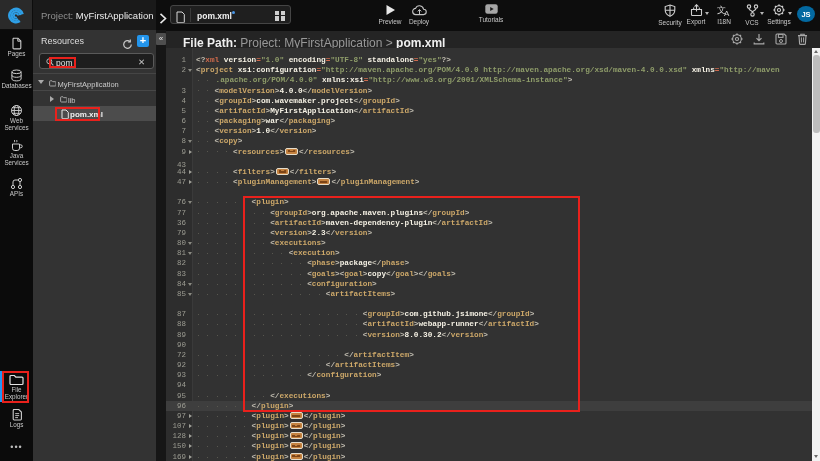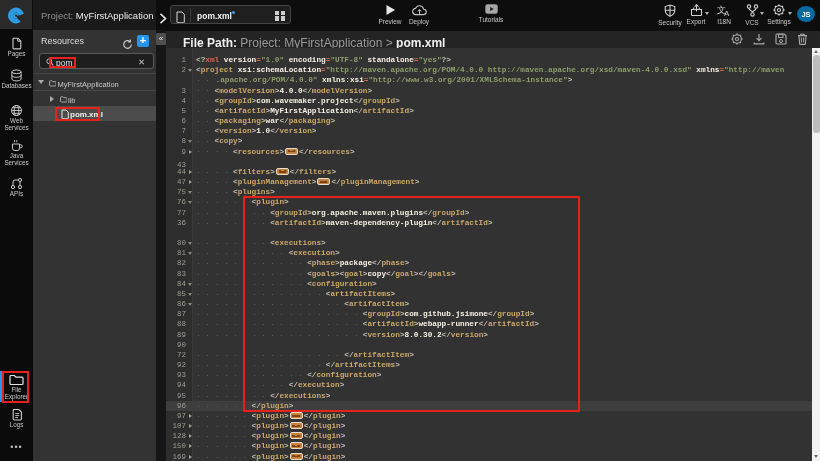--- a/index.html
+++ b/index.html
@@ -257,21 +257,21 @@
   </div>
 <div id="editor">
 <div id="gutter"></div>
 <div class="crow" style="top:7.00px">
       <span class="ln">1</span>
       <span class="ct"><i class="p">&lt;?</i><i class="x">xml</i><i class="w"> version</i><i class="x">=</i><i class="s">"1.0"</i><i class="w"> encoding</i><i class="x">=</i><i class="s">"UTF-8"</i><i class="w"> standalone</i><i class="x">=</i><i class="s">"yes"</i><i class="p">?&gt;</i></span>
     </div>
 <div class="crow" style="top:17.17px">
       <span class="ln">2</span>
       <span class="mkv"></span>
-      <span class="ct"><i class="p">&lt;</i><i class="t">project</i><i class="w"> xsi:schemaLocation</i><i class="x">=</i><i class="s">"http://maven.apache.org/POM/4.0.0 http://maven.apache.org/xsd/maven-4.0.0.xsd"</i><i class="w"> xmlns</i><i class="x">=</i><i class="s">"http://maven</i></span>
+      <span class="ct"><i class="p">&lt;</i><i class="t">project</i><i class="w"> xsi:configuration</i><i class="x">=</i><i class="s">"http://maven.apache.org/POM/4.0.0 http://maven.apache.org/xsd/maven-4.0.0.xsd"</i><i class="w"> xmlns</i><i class="x">=</i><i class="s">"http://maven</i></span>
     </div>
 <div class="crow" style="top:27.34px">
       <span class="ct"><span class="ind" style="width:19.59px"></span><i class="s">.apache.org/POM/4.0.0"</i><i class="w"> xmlns:xsi</i><i class="x">=</i><i class="s">"http://www.w3.org/2001/XMLSchema-instance"</i><i class="p">&gt;</i></span>
     </div>
 <div class="crow" style="top:37.51px">
       <span class="ln">3</span>
       <span class="ct"><span class="ind" style="width:18.54px"></span><i class="p">&lt;</i><i class="t">modelVersion</i><i class="p">&gt;</i><i class="w">4.0.0</i><i class="p">&lt;/</i><i class="t">modelVersion</i><i class="p">&gt;</i></span>
     </div>
 <div class="crow" style="top:47.68px">
       <span class="ln">4</span>
@@ -305,38 +305,37 @@
 <div class="crow" style="top:118.87px">
       <span class="ln">44</span>
       <span class="mkr"></span>
       <span class="ct"><span class="ind" style="width:37.07px"></span><i class="p">&lt;</i><i class="t">filters</i><i class="p">&gt;</i><i class="fold"><b></b><b></b></i><i class="p">&lt;/</i><i class="t">filters</i><i class="p">&gt;</i></span>
     </div>
 <div class="crow" style="top:129.04px">
       <span class="ln">47</span>
       <span class="mkr"></span>
       <span class="ct"><span class="ind" style="width:37.07px"></span><i class="p">&lt;</i><i class="t">pluginManagement</i><i class="p">&gt;</i><i class="fold"><b></b><b></b></i><i class="p">&lt;/</i><i class="t">pluginManagement</i><i class="p">&gt;</i></span>
     </div>
-<div class="crow" style="top:139.21px">
-      <span class="ln">75</span>
-      <span class="mkv"></span>
-      <span class="ct"><span class="ind" style="width:37.07px"></span><i class="p">&lt;</i><i class="t">plugins</i><i class="p">&gt;</i></span>
-    </div>
 <div class="crow" style="top:149.38px">
       <span class="ln">76</span>
       <span class="mkv"></span>
       <span class="ct"><span class="ind" style="width:55.61px"></span><i class="p">&lt;</i><i class="t">plugin</i><i class="p">&gt;</i></span>
     </div>
 <div class="crow" style="top:159.55px">
       <span class="ln">77</span>
       <span class="ct"><span class="ind" style="width:74.14px"></span><i class="p">&lt;</i><i class="t">groupId</i><i class="p">&gt;</i><i class="w">org.apache.maven.plugins</i><i class="p">&lt;/</i><i class="t">groupId</i><i class="p">&gt;</i></span>
     </div>
 <div class="crow" style="top:169.72px">
       <span class="ln">36</span>
       <span class="ct"><span class="ind" style="width:74.14px"></span><i class="p">&lt;</i><i class="t">artifactId</i><i class="p">&gt;</i><i class="w">maven-dependency-plugin</i><i class="p">&lt;/</i><i class="t">artifactId</i><i class="p">&gt;</i></span>
     </div>
+<div class="crow" style="top:179.89px">
+      <span class="ln">79</span>
+      <span class="ct"><span class="ind" style="width:74.14px"></span><i class="p">&lt;</i><i class="t">version</i><i class="p">&gt;</i><i class="w">2.3</i><i class="p">&lt;/</i><i class="t">version</i><i class="p">&gt;</i></span>
+    </div>
 <div class="crow" style="top:190.06px">
       <span class="ln">80</span>
       <span class="mkv"></span>
       <span class="ct"><span class="ind" style="width:74.14px"></span><i class="p">&lt;</i><i class="t">executions</i><i class="p">&gt;</i></span>
     </div>
 <div class="crow" style="top:200.23px">
       <span class="ln">81</span>
       <span class="mkv"></span>
       <span class="ct"><span class="ind" style="width:92.68px"></span><i class="p">&lt;</i><i class="t">execution</i><i class="p">&gt;</i></span>
     </div>
@@ -351,25 +350,20 @@
 <div class="crow" style="top:230.74px">
       <span class="ln">84</span>
       <span class="mkv"></span>
       <span class="ct"><span class="ind" style="width:111.22px"></span><i class="p">&lt;</i><i class="t">configuration</i><i class="p">&gt;</i></span>
     </div>
 <div class="crow" style="top:240.91px">
       <span class="ln">85</span>
       <span class="mkv"></span>
       <span class="ct"><span class="ind" style="width:129.75px"></span><i class="p">&lt;</i><i class="t">artifactItems</i><i class="p">&gt;</i></span>
     </div>
-<div class="crow" style="top:251.08px">
-      <span class="ln">86</span>
-      <span class="mkv"></span>
-      <span class="ct"><span class="ind" style="width:148.29px"></span><i class="p">&lt;</i><i class="t">artifactItem</i><i class="p">&gt;</i></span>
-    </div>
 <div class="crow" style="top:261.25px">
       <span class="ln">87</span>
       <span class="ct"><span class="ind" style="width:166.82px"></span><i class="p">&lt;</i><i class="t">groupId</i><i class="p">&gt;</i><i class="w">com.github.jsimone</i><i class="p">&lt;/</i><i class="t">groupId</i><i class="p">&gt;</i></span>
     </div>
 <div class="crow" style="top:271.42px">
       <span class="ln">88</span>
       <span class="ct"><span class="ind" style="width:166.82px"></span><i class="p">&lt;</i><i class="t">artifactId</i><i class="p">&gt;</i><i class="w">webapp-runner</i><i class="p">&lt;/</i><i class="t">artifactId</i><i class="p">&gt;</i></span>
     </div>
 <div class="crow" style="top:281.59px">
       <span class="ln">89</span>
@@ -385,21 +379,20 @@
 <div class="crow" style="top:312.10px">
       <span class="ln">92</span>
       <span class="ct"><span class="ind" style="width:129.75px"></span><i class="p">&lt;/</i><i class="t">artifactItems</i><i class="p">&gt;</i></span>
     </div>
 <div class="crow" style="top:322.27px">
       <span class="ln">93</span>
       <span class="ct"><span class="ind" style="width:111.22px"></span><i class="p">&lt;/</i><i class="t">configuration</i><i class="p">&gt;</i></span>
     </div>
 <div class="crow" style="top:332.44px">
       <span class="ln">94</span>
-      <span class="ct"><span class="ind" style="width:92.68px"></span><i class="p">&lt;/</i><i class="t">execution</i><i class="p">&gt;</i></span>
     </div>
 <div class="crow" style="top:342.61px">
       <span class="ln">95</span>
       <span class="ct"><span class="ind" style="width:74.14px"></span><i class="p">&lt;/</i><i class="t">executions</i><i class="p">&gt;</i></span>
     </div>
 <div class="crow act" style="top:352.78px">
       <span class="ln">96</span>
       <span class="ct"><span class="ind" style="width:55.61px"></span><i class="p">&lt;/</i><i class="t">plugin</i><i class="p">&gt;</i></span>
     </div>
 <div class="crow" style="top:362.95px">

